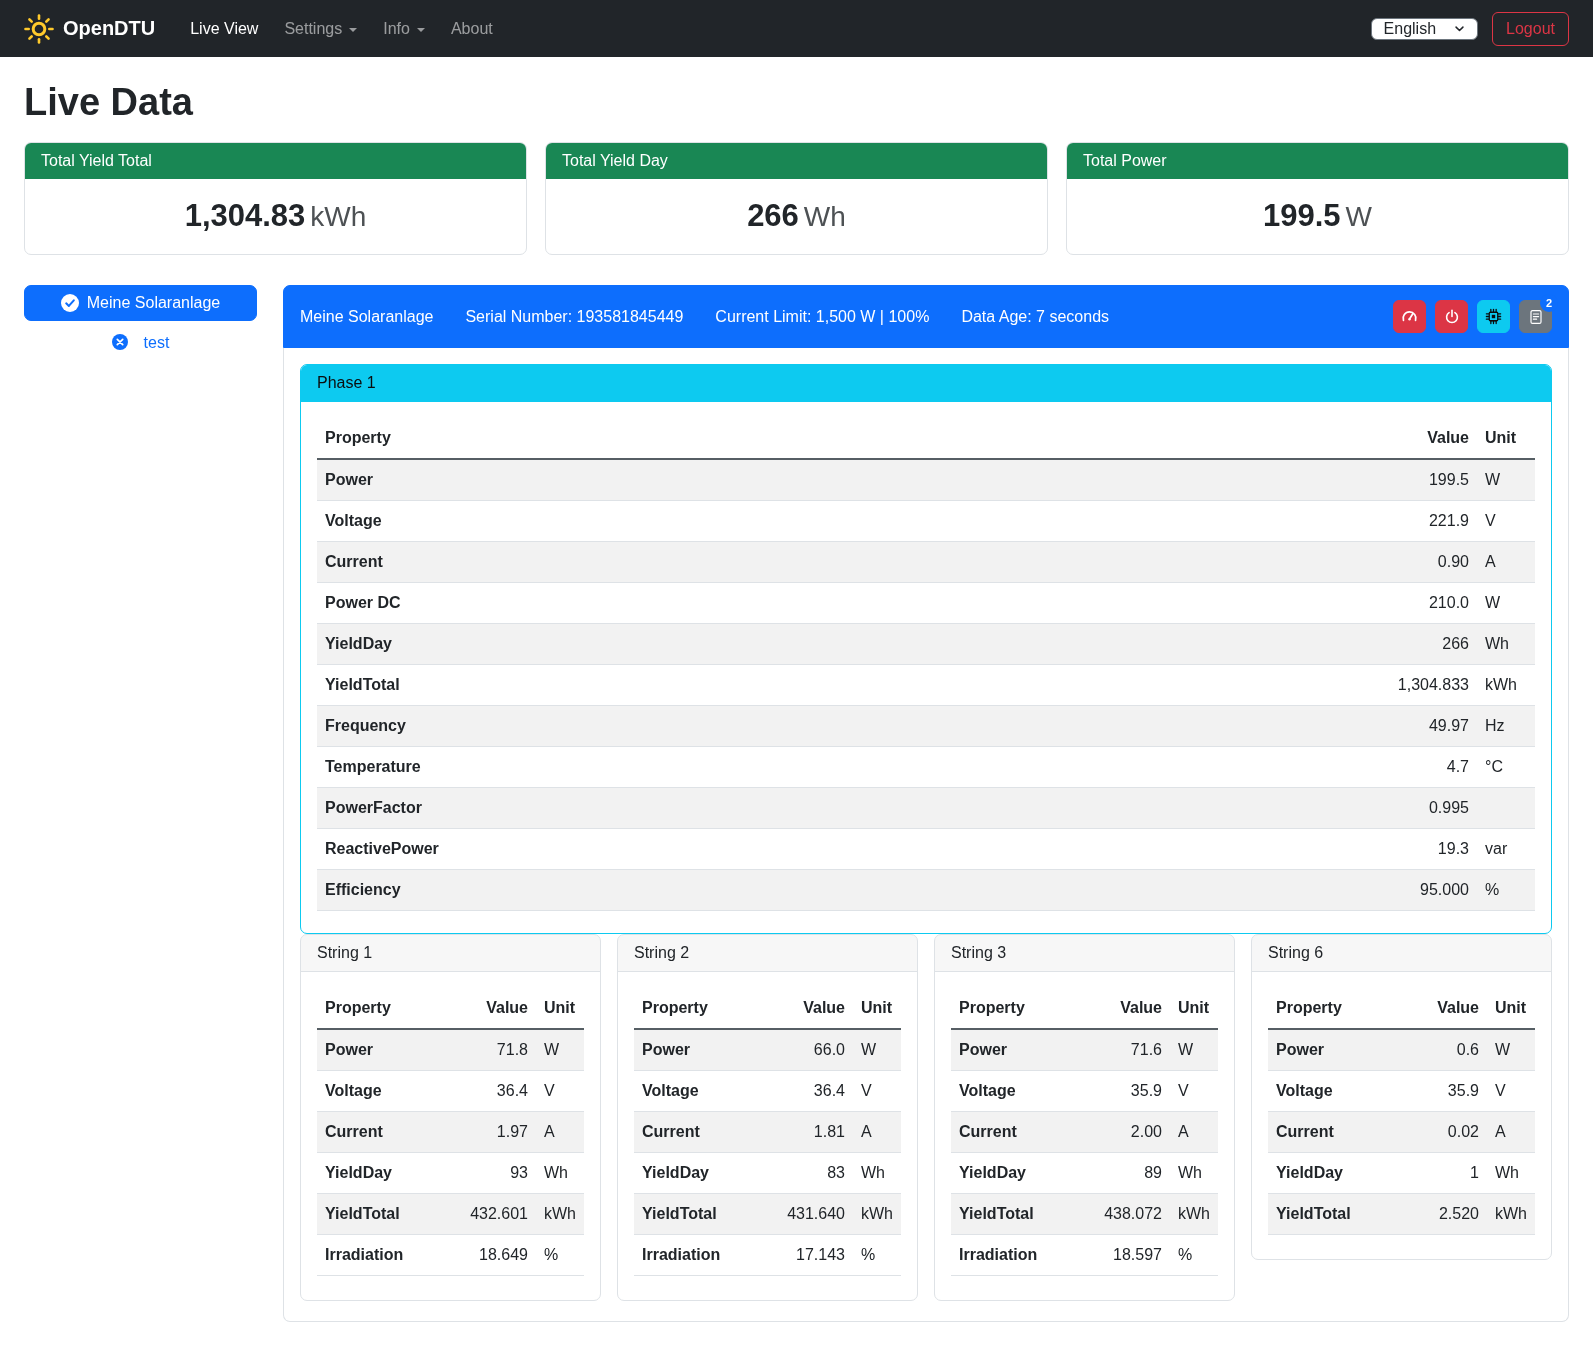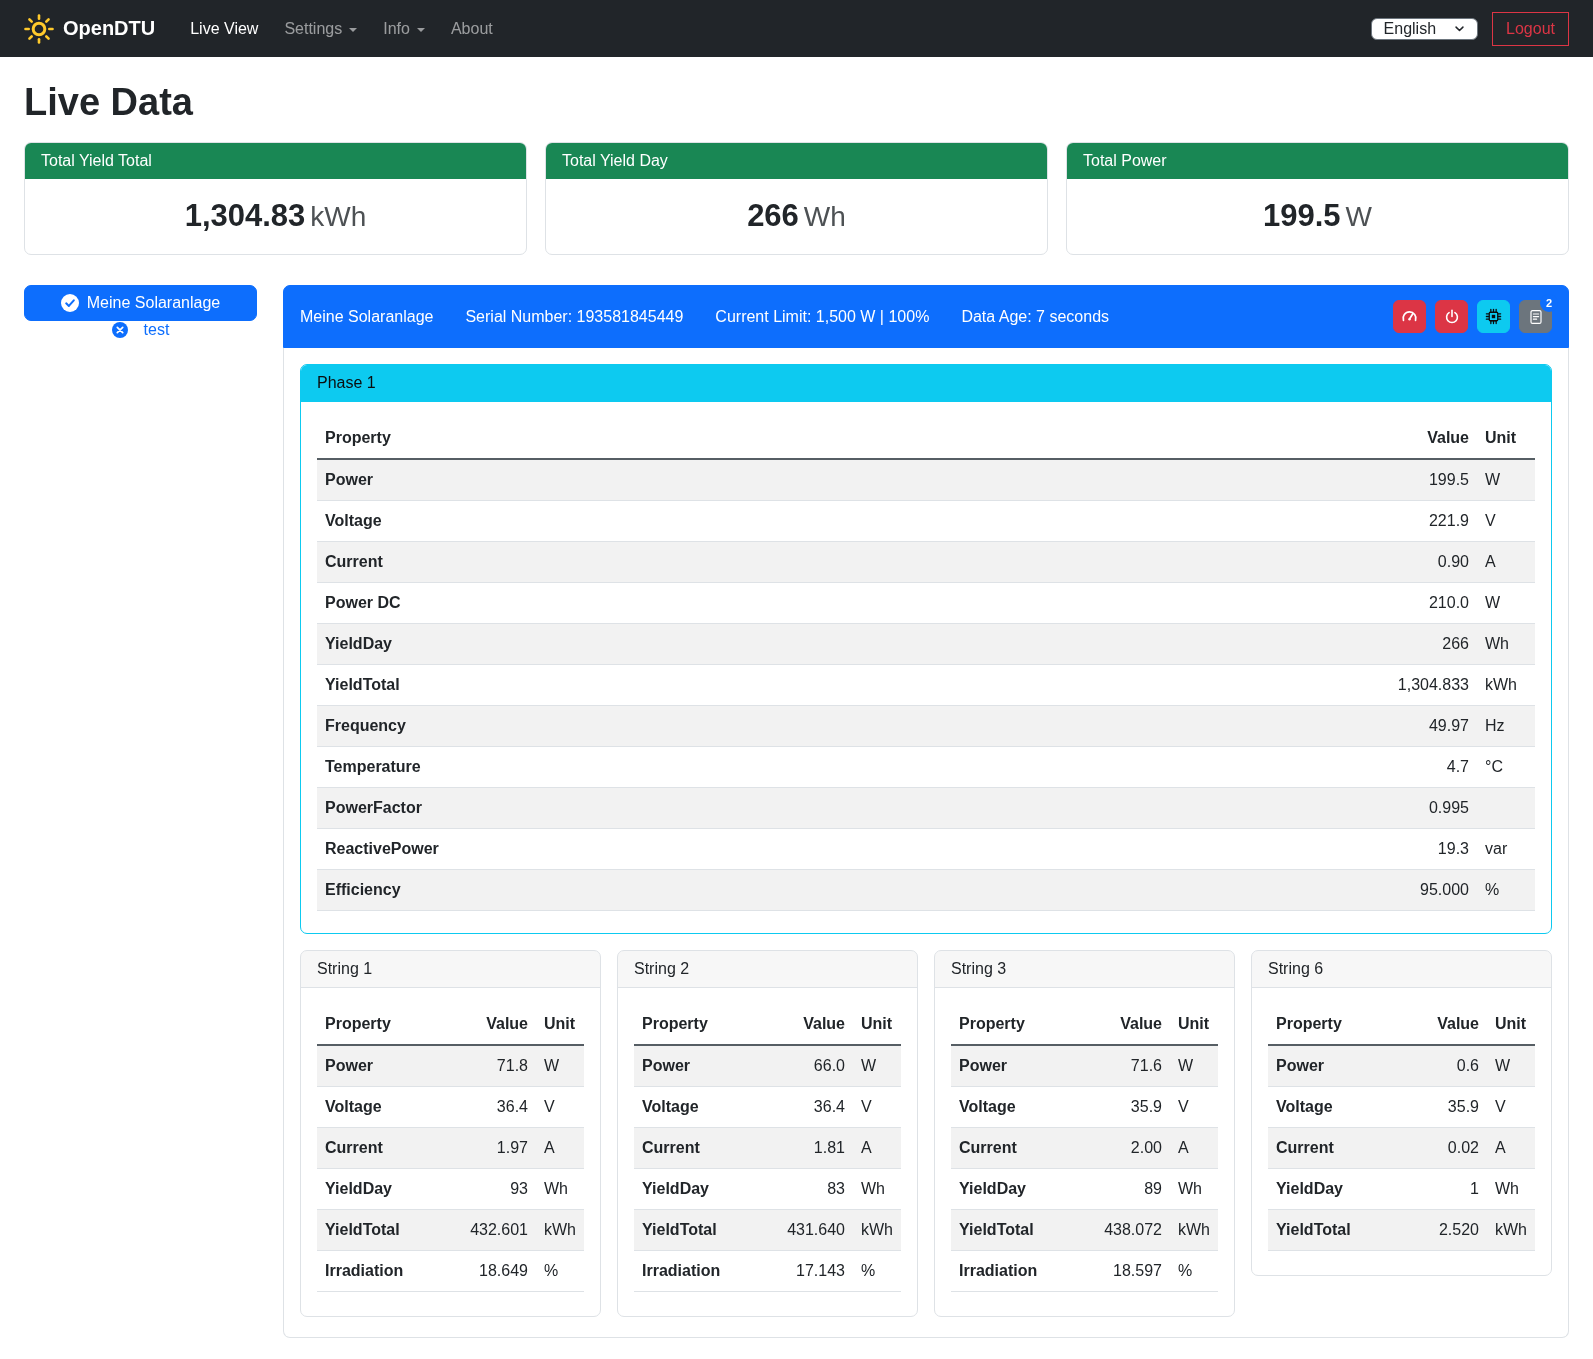--- a/index.html
+++ b/index.html
@@ -49,21 +49,21 @@
     border: 1px solid #6c757d;
     border-radius: 6px;
     padding: 1px 12px;
     display: flex; align-items: center; gap: 18px;
     color: #212529; cursor: pointer;
   }
   .logout-btn {
     background: transparent;
     border: 1px solid var(--danger, #dc3545);
     color: var(--danger, #dc3545);
-    border-radius: 0;
+    border-radius: 6px;
     padding: 7px 13px;
     font-size: 16px;
     cursor: pointer;
   }
 
   
   main { padding: 6px 24px 28px; }
   h1.page-title { font-size: 38px; font-weight: 700; margin: 18px 0 18px; }
 
   .card { border: 1px solid var(--border, #dee2e6); border-radius: 7px; background: #fff; }
@@ -100,21 +100,22 @@
     background: var(--primary, #0d6efd);
     border: 1px solid var(--primary, #0d6efd);
     color: #fff;
     border-radius: 7px;
     padding: 8px 12px;
     font-size: 16px;
     display: flex; align-items: center; justify-content: center; gap: 8px;
     cursor: pointer;
   }
   .inv-test {
-    display: flex; align-items: center; justify-content: center; gap: 16px;
+    margin-top: 13px;
+    display: flex; align-items: flex-start; justify-content: center; gap: 16px;
     color: var(--primary, #0d6efd);
     cursor: pointer;
   }
 
   
   .inverter-panel { flex: 1; }
   .panel-header {
     background: var(--primary, #0d6efd);
     color: #fff;
     border: 1px solid var(--primary, #0d6efd);
@@ -149,21 +150,21 @@
 
   .panel-body {
     border: 1px solid var(--border, #dee2e6);
     border-top: none;
     border-radius: 0 0 7px 7px;
     padding: 16px;
     background: #fff;
   }
 
   
-  .phase-card { border: 1px solid var(--info, #0dcaf0); border-radius: 7px; margin-bottom: 16px; }
+  .phase-card { border: 1px solid var(--info, #0dcaf0); border-radius: 7px; }
   .phase-card .card-header {
     background: var(--info, #0dcaf0);
     color: #0b0d0e;
     border-bottom: 1px solid var(--info, #0dcaf0);
   }
   .phase-card .card-body { padding: 16px; }
 
   
   table.data-table { width: 100%; border-collapse: collapse; }
   .data-table th, .data-table td {

